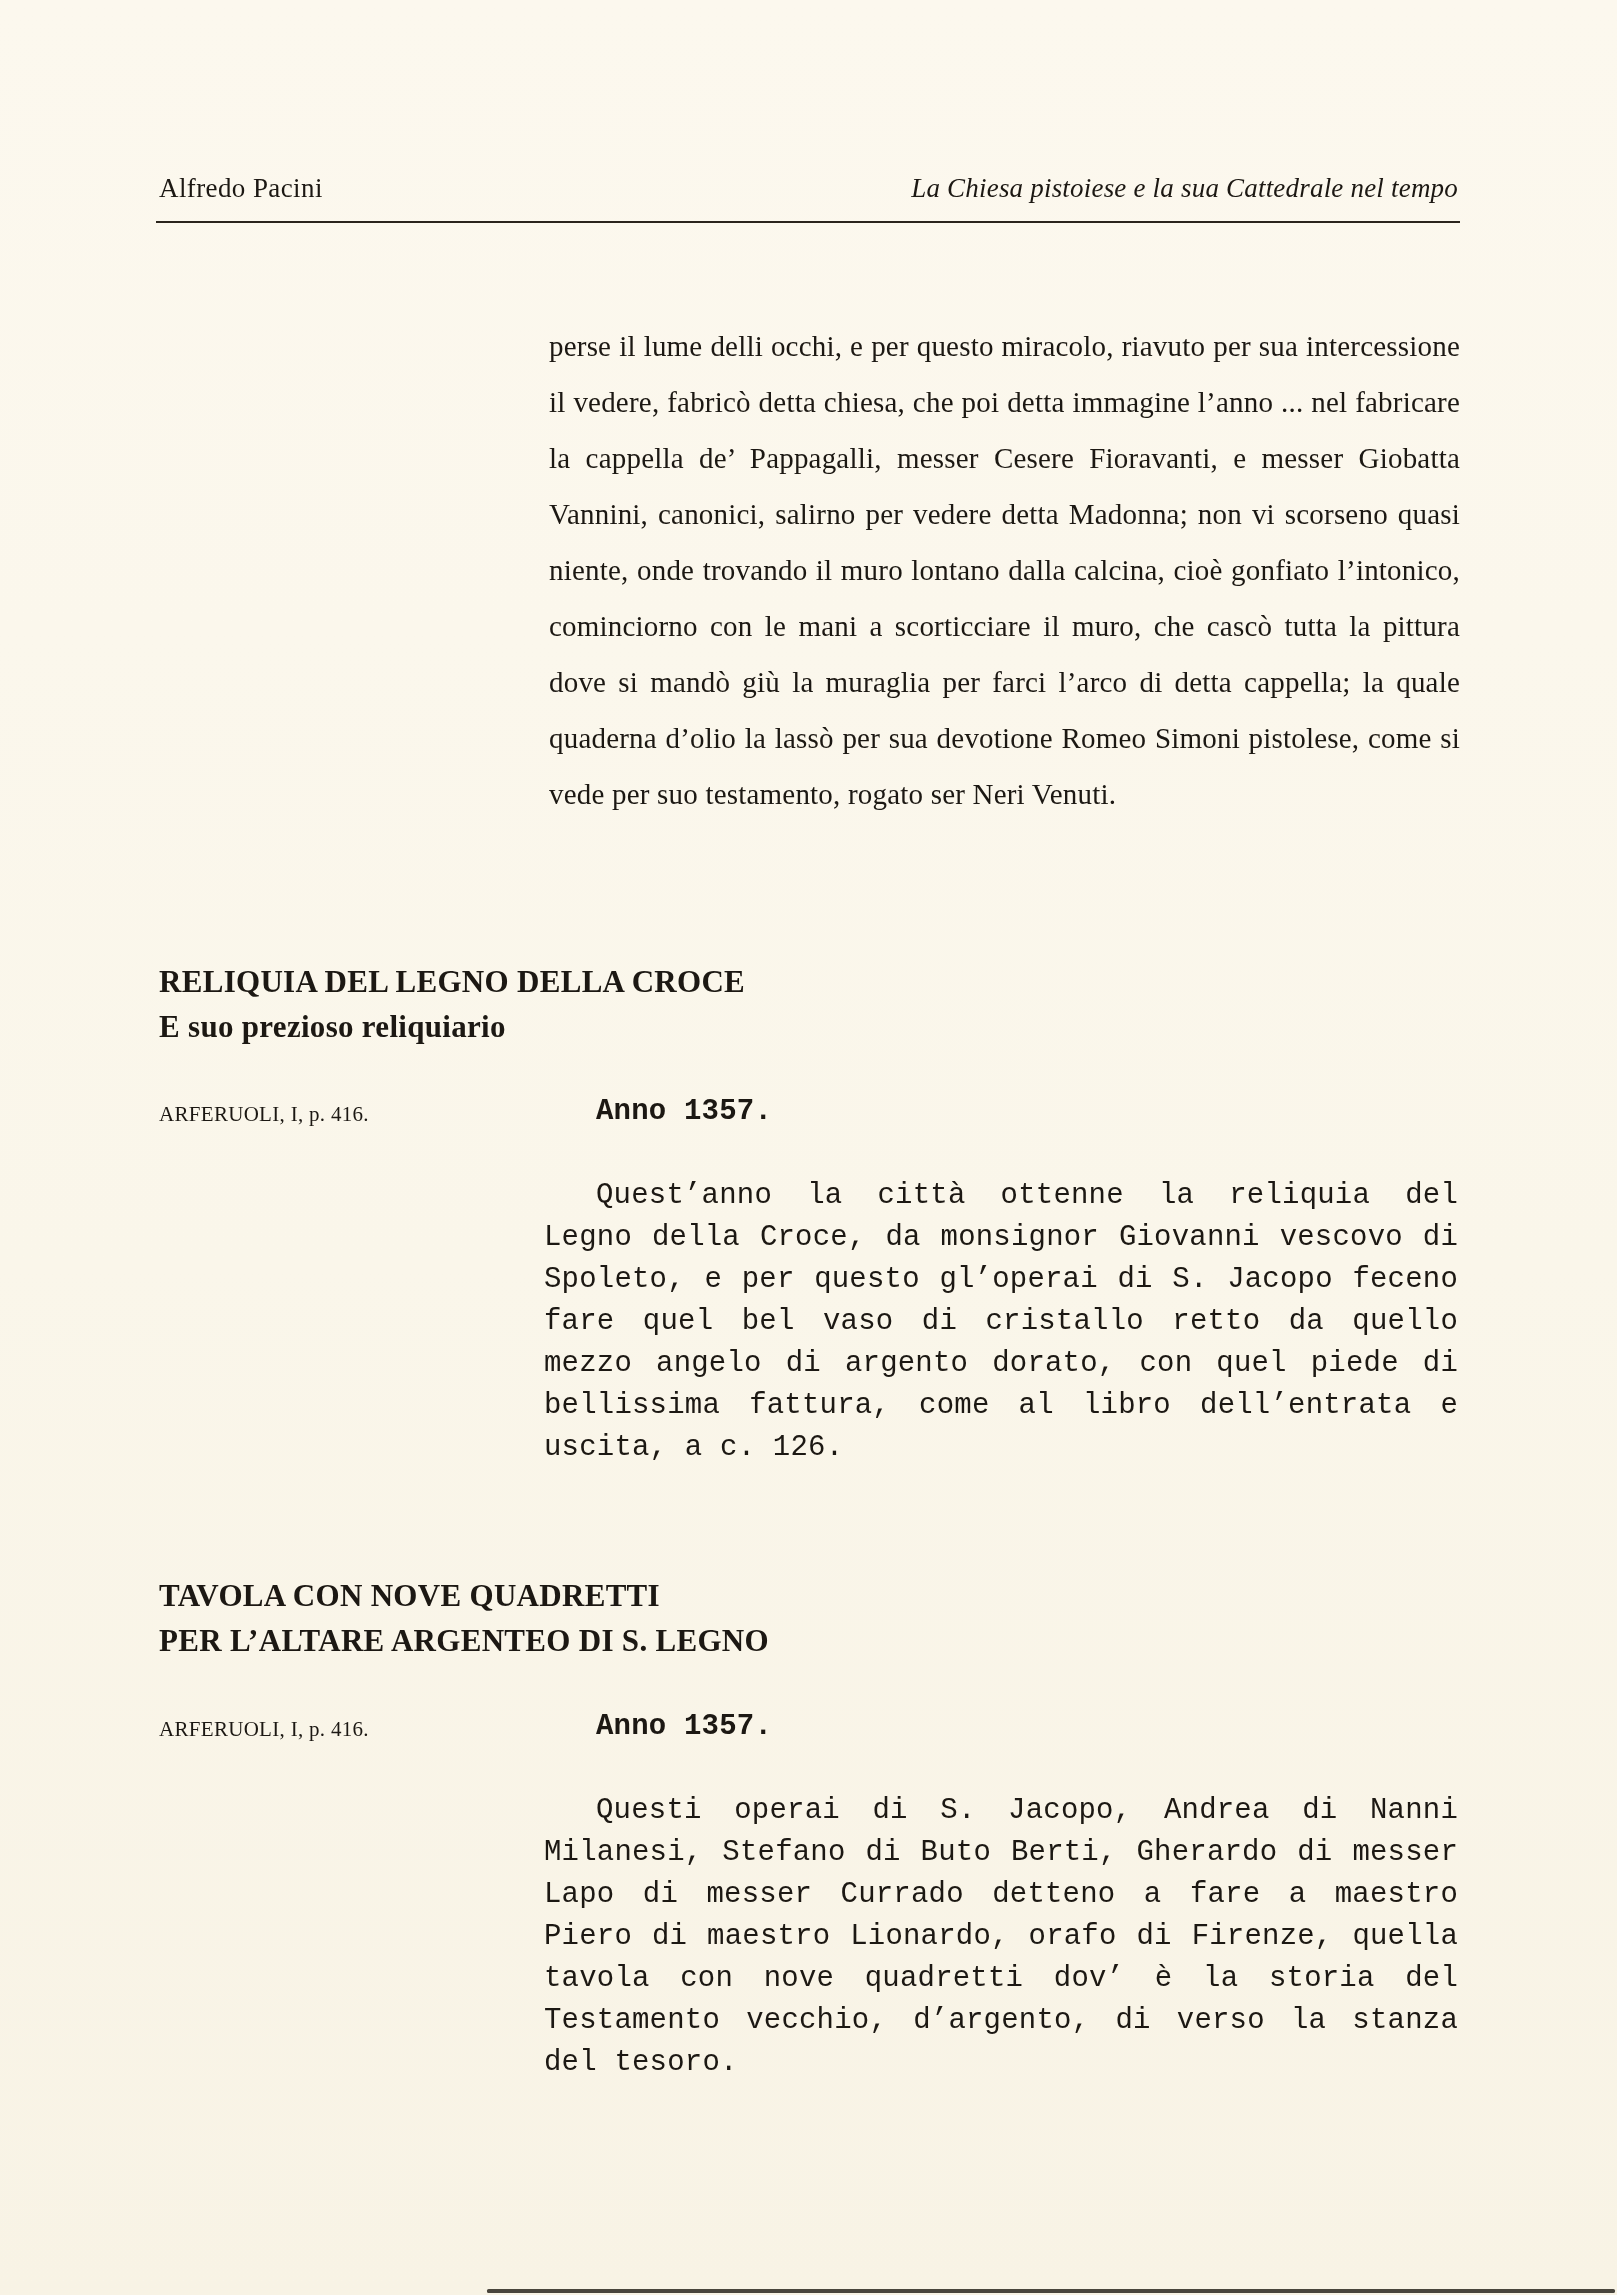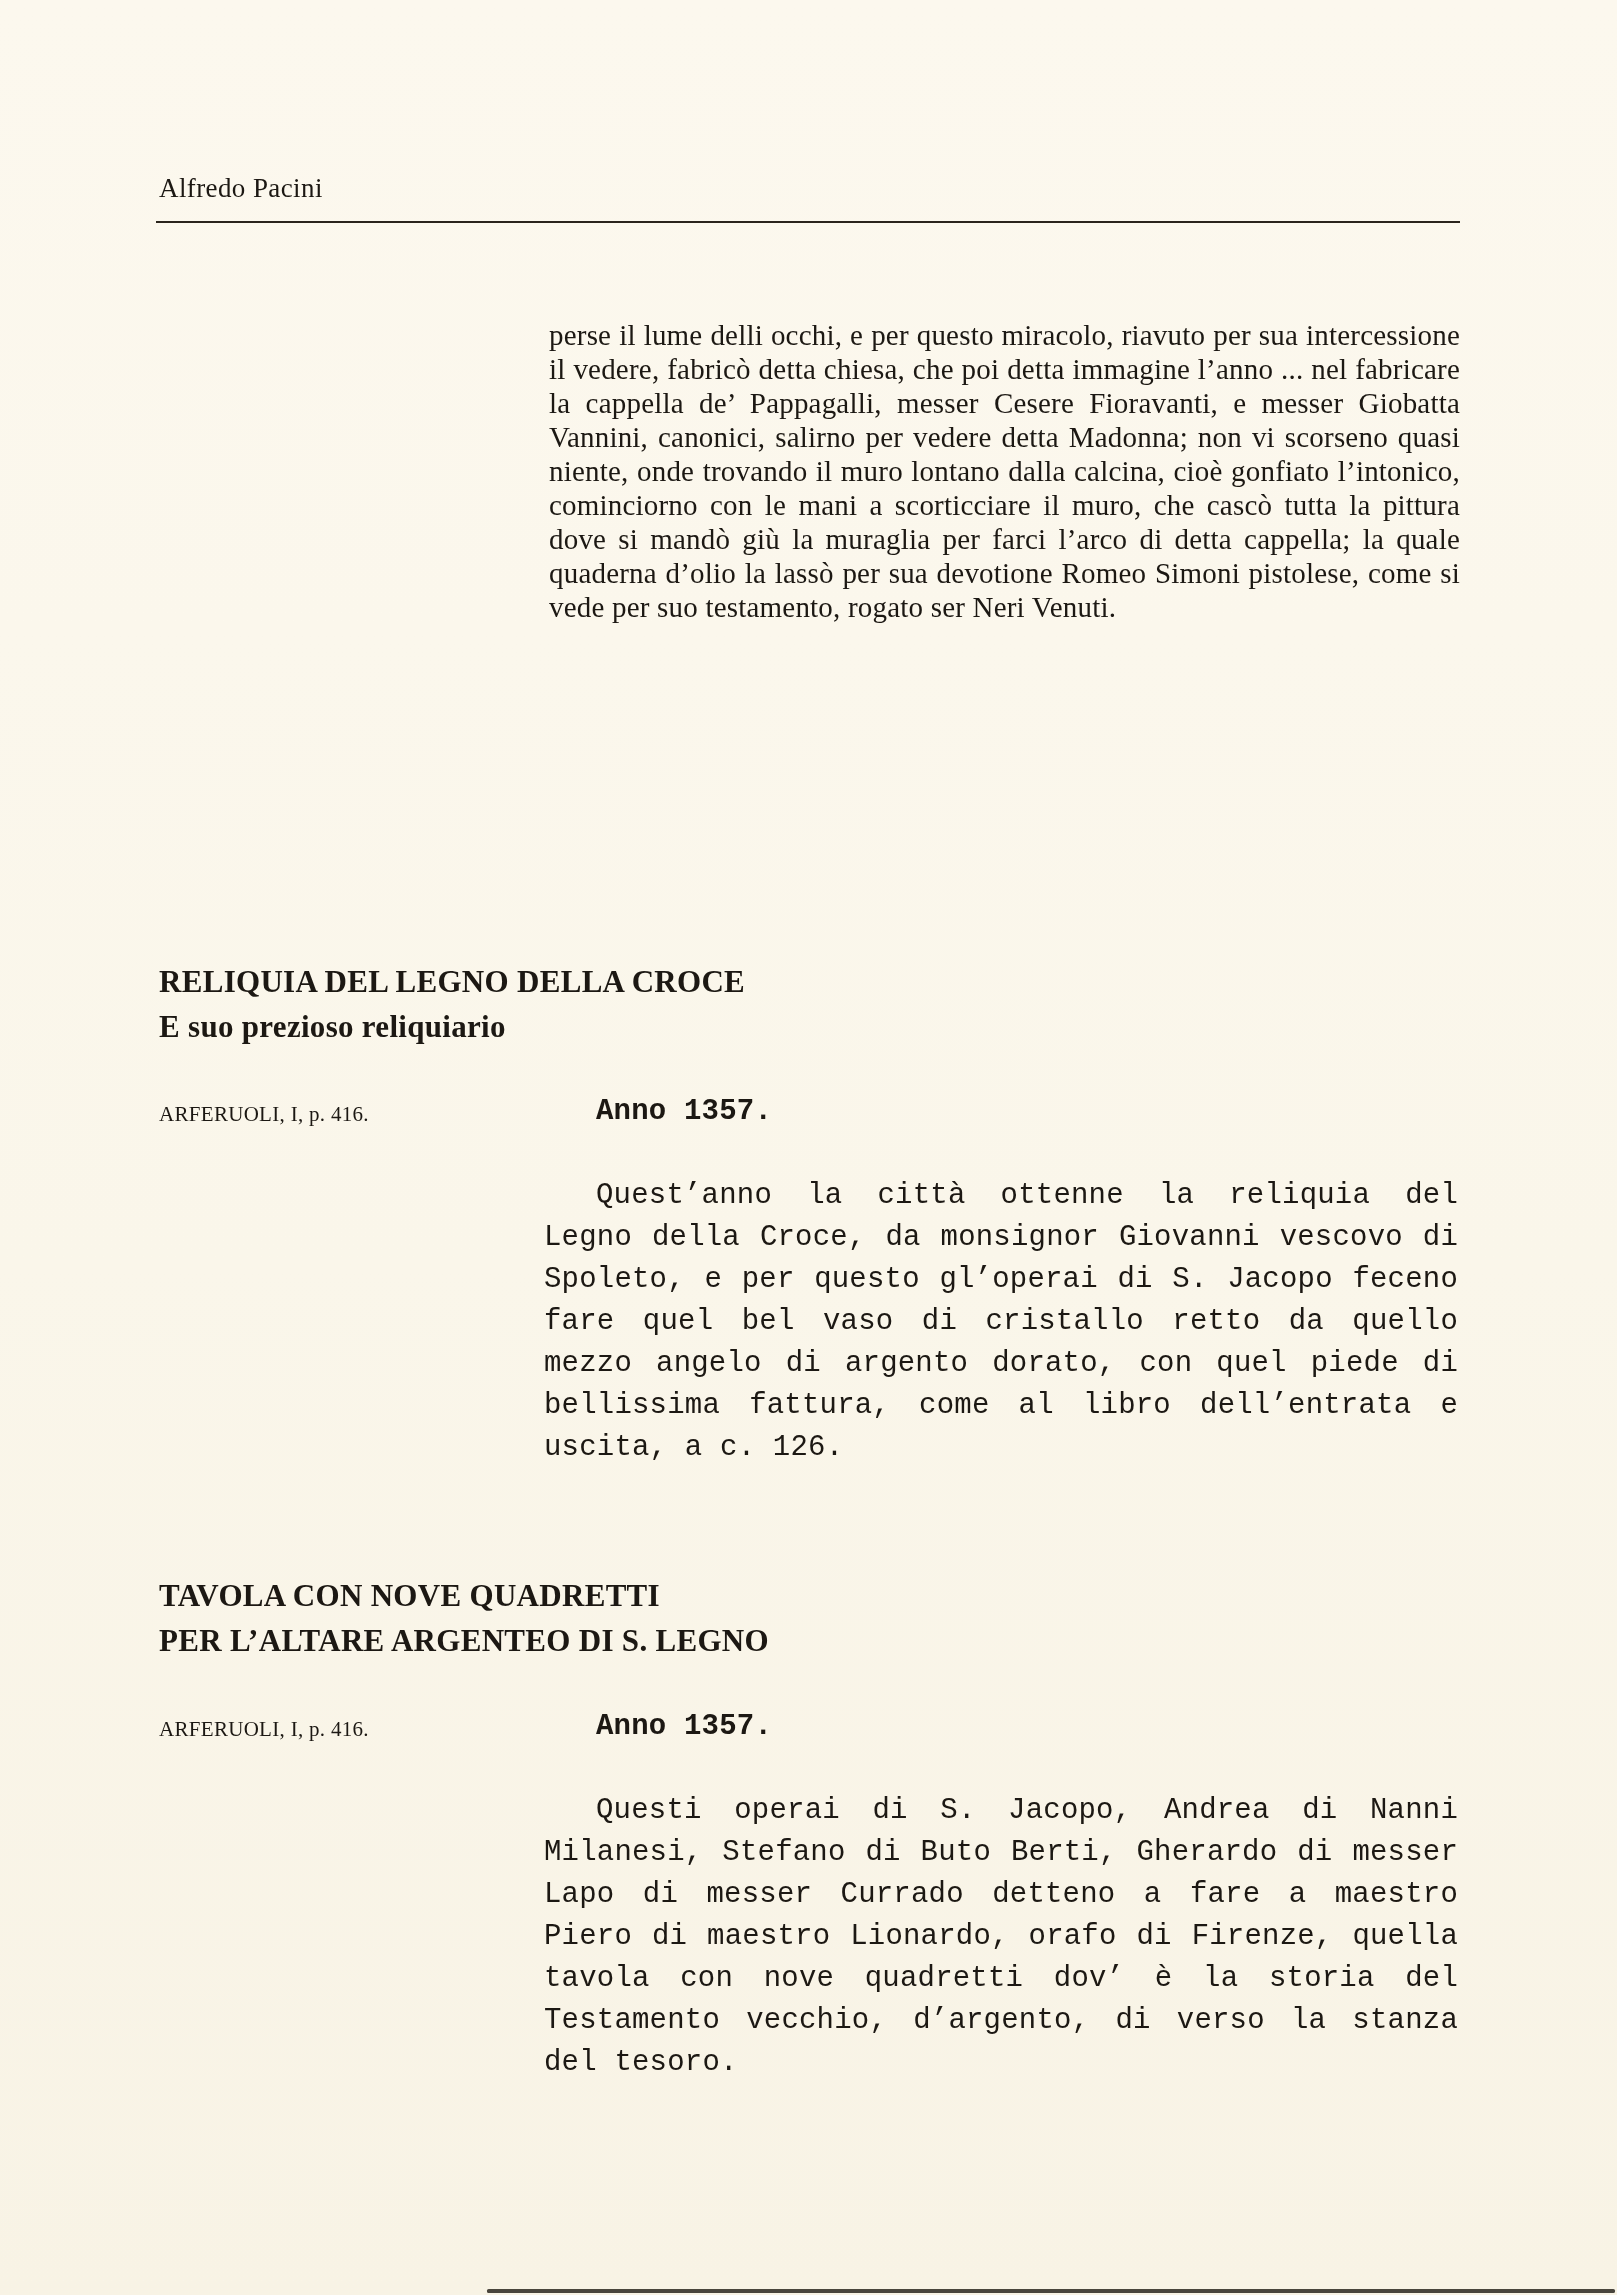--- a/index.html
+++ b/index.html
@@ -47,21 +47,21 @@
     background: #2a241c;
   }
 
   
   .intro {
     position: absolute;
     top: 318px;
     left: 549px;
     width: 911px;
     font-size: 29px;
-    line-height: 34px;
+    line-height: 56px;
     text-align: justify;
     letter-spacing: 0.2px;
   }
 
   .section-heading {
     position: absolute;
     left: 159px;
     width: 1055px;
     font-size: 31px;
     font-weight: bold;
@@ -126,20 +126,21 @@
     opacity: 0.85;
   }
 </style>
 </head>
 <body>
 
 <div class="page">
 
   <div class="header">
     <span class="author">Alfredo Pacini</span>
+    <span class="booktitle">La Chiesa pistoiese e la sua Cattedrale nel tempo</span>
   </div>
   <div class="header-rule"></div>
 
   <div class="intro">perse il lume delli occhi, e per questo miracolo, riavuto per sua intercessione il vedere, fabricò detta chiesa, che poi detta immagine l’anno ...  nel fabricare la cappella de’ Pappagalli, messer Cesere Fioravanti, e messer Giobatta Vannini, canonici, salirno per vedere detta Madonna; non vi scorseno quasi niente, onde trovando il muro lontano dalla calcina, cioè gonfiato l’intonico, cominciorno con le mani a scorticciare il muro, che cascò tutta la pittura dove si mandò giù la muraglia per farci l’arco di detta cappella; la quale quaderna d’olio la lassò per sua devotione Romeo Simoni pistolese, come si vede per suo testamento, rogato ser Neri Venuti.</div>
 
   <div class="section-heading s1">
     <div>RELIQUIA DEL LEGNO DELLA CROCE</div>
     <div>E suo prezioso reliquiario</div>
   </div>
 

